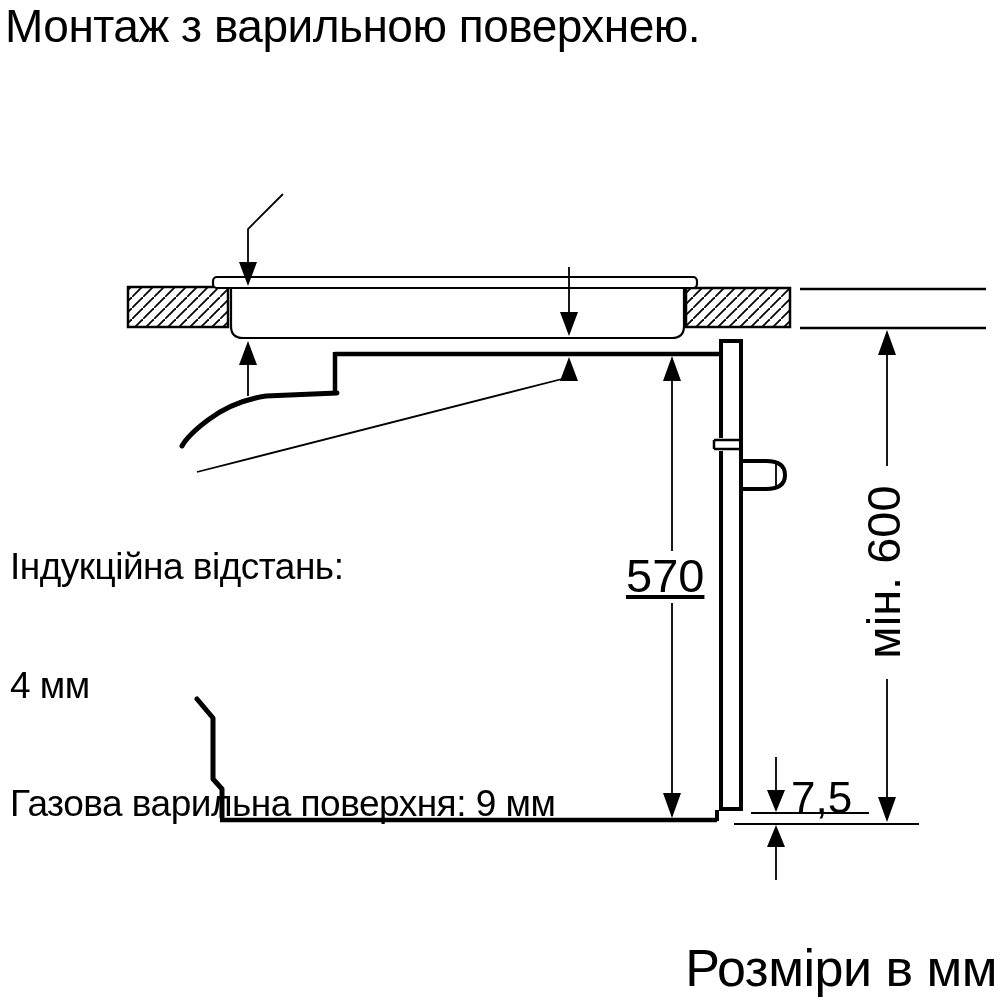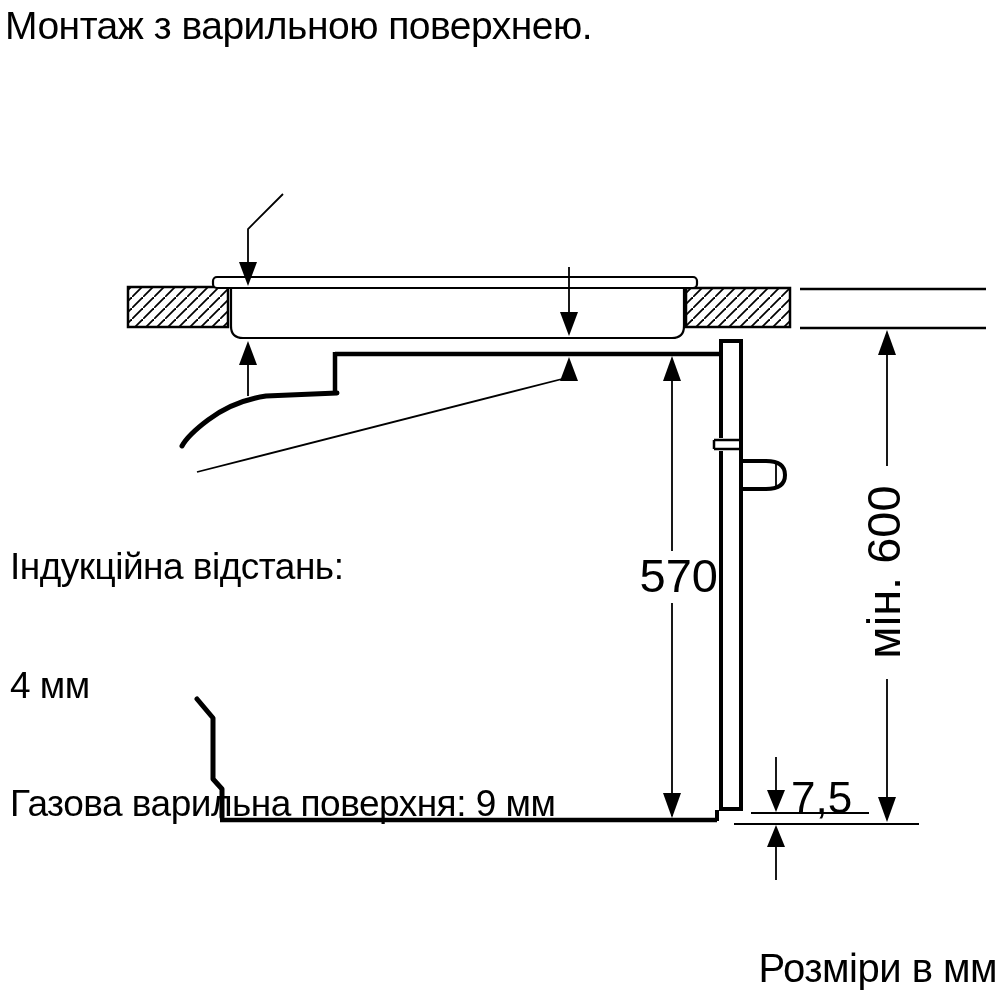--- a/index.html
+++ b/index.html
@@ -6,31 +6,31 @@
   .stage{
     position:relative;
     width:1000px;height:1000px;
     background:#ffffff;
     font-family:"Liberation Sans","DejaVu Sans",sans-serif;
     color:#000;
     overflow:hidden;
   }
   .stage svg{position:absolute;left:0;top:0;}
   .txt{position:absolute;white-space:pre;color:#000;}
-  .title{left:5px;top:2px;font-size:39px;line-height:48px;letter-spacing:-0.5px;}
+  .title{left:5px;top:2px;font-size:46px;line-height:48px;letter-spacing:-0.5px;}
   .note{left:290px;top:129px;font-size:41px;line-height:47.5px;letter-spacing:-0.5px;}
   .minblock{left:10px;top:468px;font-size:37px;line-height:39.5px;letter-spacing:-0.5px;}
-  .dim570{left:626px;top:551px;width:92px;text-align:right;font-size:47px;line-height:50px;background:#fff;}
+  .dim570{left:626px;top:551px;width:92px;text-align:left;font-size:47px;line-height:50px;background:#fff;text-decoration:underline;}
   .dim600{
     left:884px;top:572px;
     transform:translate(-50%,-50%) rotate(-90deg);
     font-size:47px;line-height:50px;background:#fff;padding:0 6px;
   }
   .dim75{left:791px;top:774px;font-size:44px;line-height:48px;}
-  .footer{right:3px;top:945px;font-size:40px;line-height:46px;letter-spacing:-0.5px;margin-left:28px;}
+  .footer{right:3px;top:945px;font-size:52px;line-height:46px;letter-spacing:-0.5px;margin-left:28px;}
   .ln{stroke:#000;fill:none;}
   .ah{fill:#000;stroke:none;}
 </style>
 </head>
 <body>
 
 <div class="stage">
 
   <svg width="1000" height="1000" viewBox="0 0 1000 1000">
     <defs>

